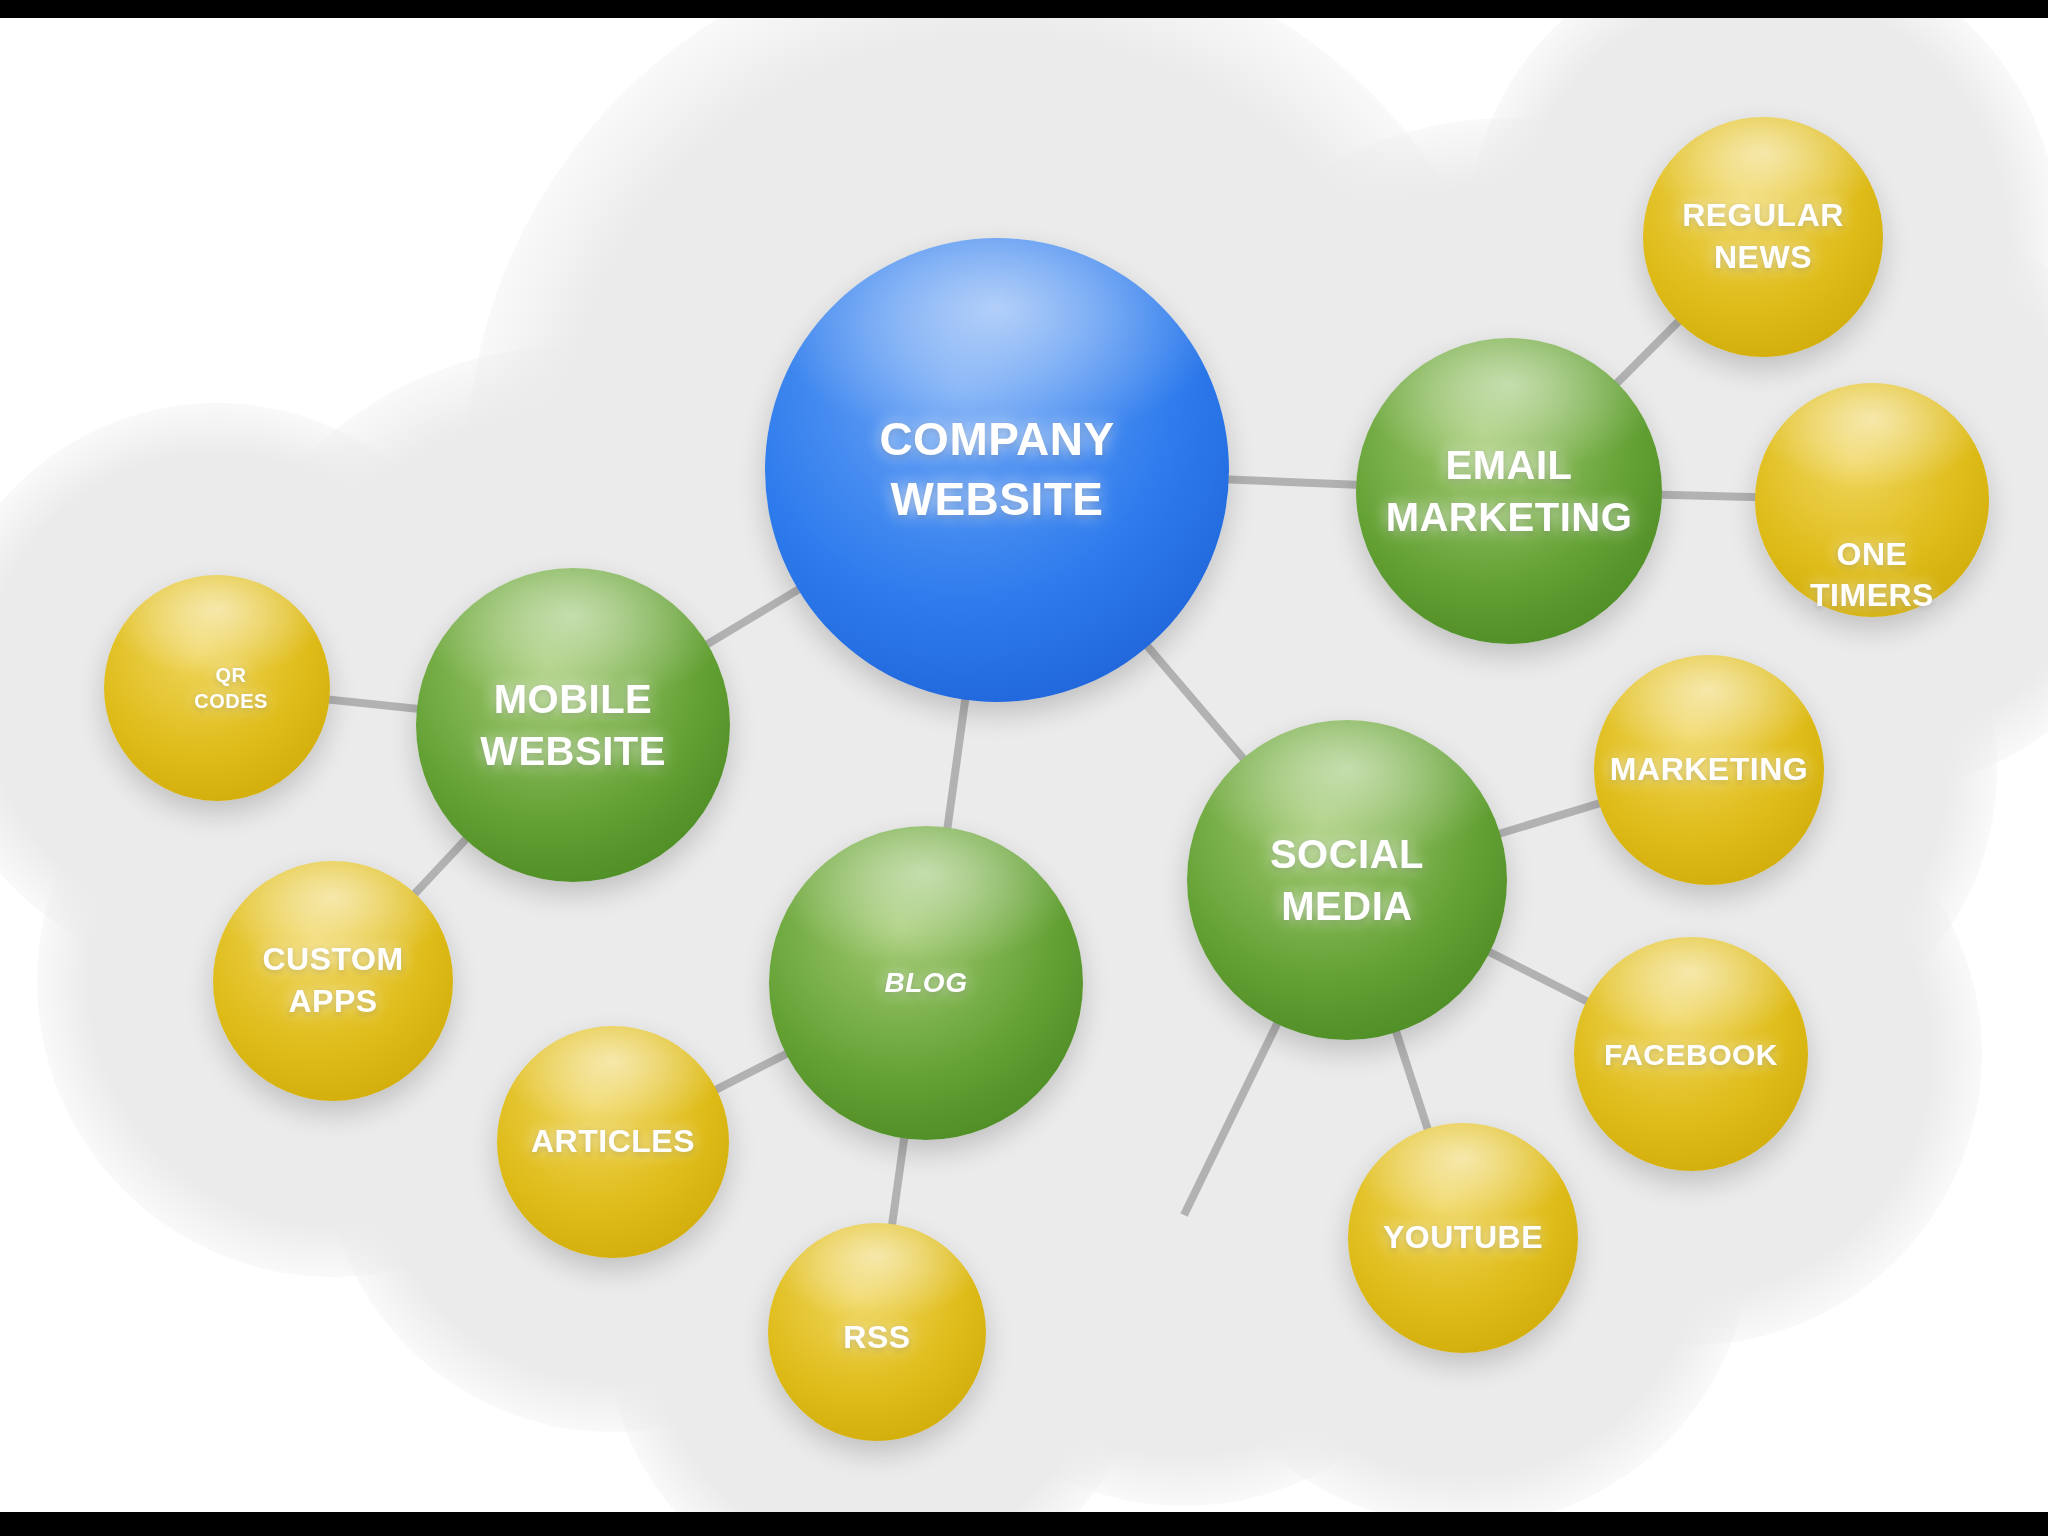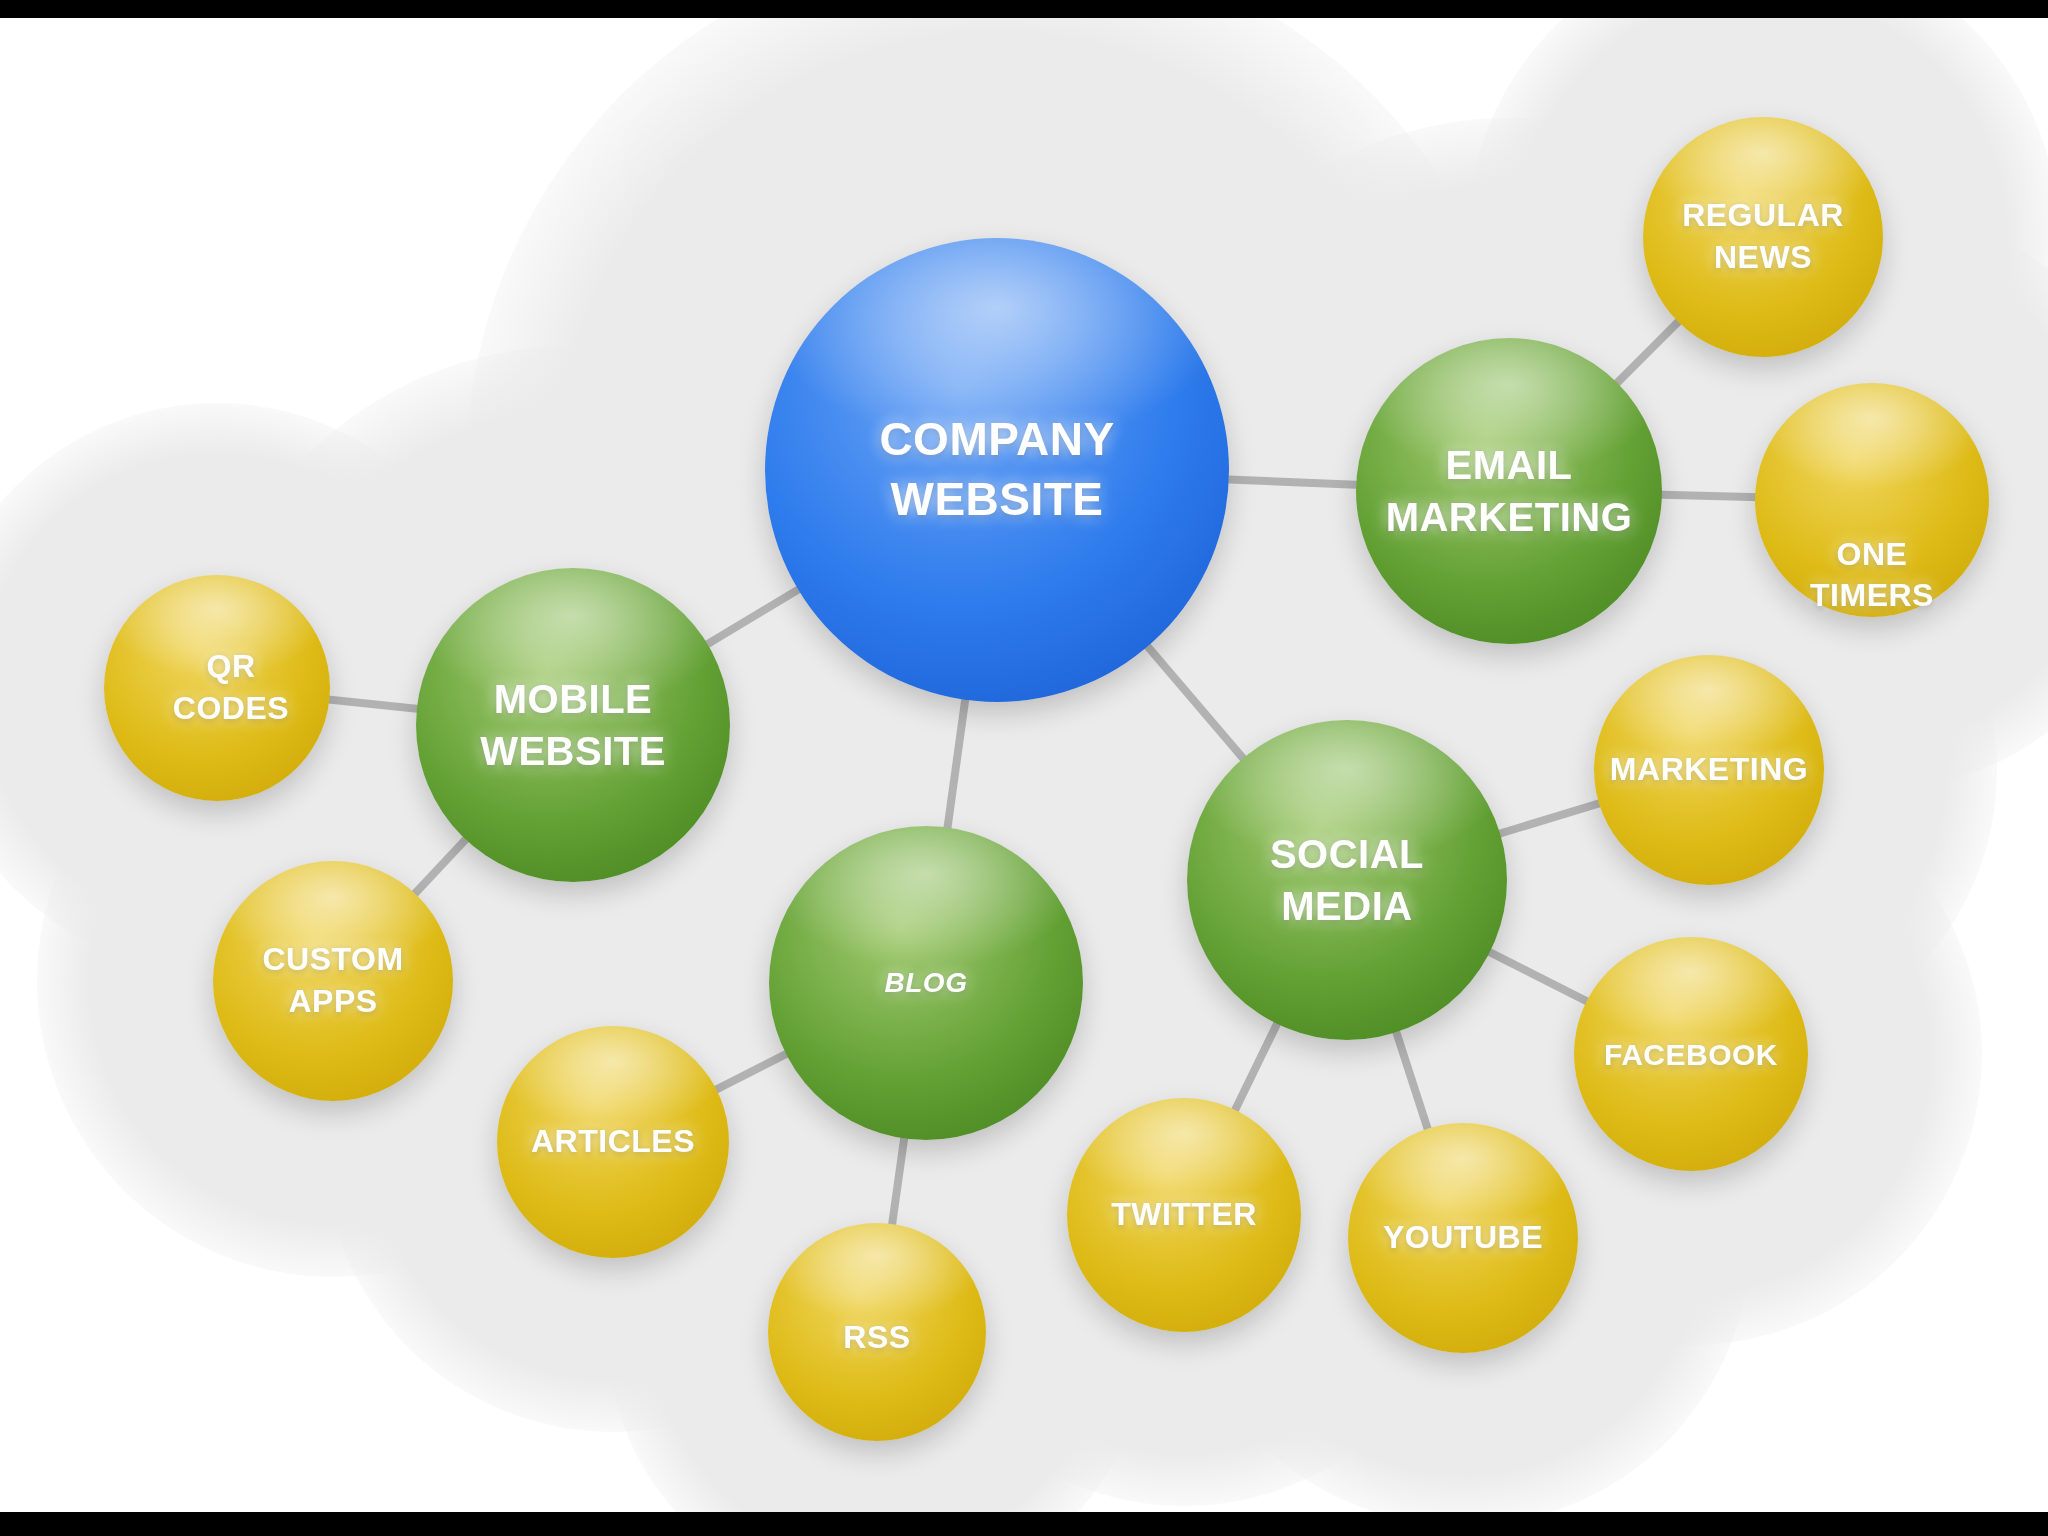--- a/index.html
+++ b/index.html
@@ -121,21 +121,21 @@
         </div>
         <div class="node node-leaf" style="left: 1755px; top: 383px; width: 234px; height: 234px; align-items: flex-end;">
           <div class="node-label" style="font-size: 32px;">ONE
 TIMERS</div>
         </div>
         <div class="node node-branch" style="left: 416px; top: 568px; width: 314px; height: 314px;">
           <div class="node-label" style="font-size: 40px;">MOBILE
 WEBSITE</div>
         </div>
         <div class="node node-leaf" style="left: 104px; top: 575px; width: 226px; height: 226px;">
-          <div class="node-label" style="font-size: 32px; margin-left: 28px;">QR
+          <div class="node-label" style="font-size: 20px; margin-left: 28px;">QR
 CODES</div>
         </div>
         <div class="node node-leaf" style="left: 213px; top: 861px; width: 240px; height: 240px;">
           <div class="node-label" style="font-size: 32px;">CUSTOM
 APPS</div>
         </div>
         <div class="node node-branch" style="left: 769px; top: 826px; width: 314px; height: 314px;">
           <div class="node-label" style="font-size: 28px; font-style: italic;">BLOG</div>
         </div>
         <div class="node node-leaf" style="left: 497px; top: 1026px; width: 232px; height: 232px;">
@@ -147,23 +147,20 @@
         <div class="node node-branch" style="left: 1187px; top: 720px; width: 320px; height: 320px;">
           <div class="node-label" style="font-size: 40px;">SOCIAL
 MEDIA</div>
         </div>
         <div class="node node-leaf" style="left: 1594px; top: 655px; width: 230px; height: 230px;">
           <div class="node-label" style="font-size: 32px;">MARKETING</div>
         </div>
         <div class="node node-leaf" style="left: 1574px; top: 937px; width: 234px; height: 234px;">
           <div class="node-label" style="font-size: 30px;">FACEBOOK</div>
         </div>
-        <div class="node node-leaf" style="left: 1067px; top: 1098px; width: 234px; height: 234px;">
-          <div class="node-label" style="font-size: 32px;">TWITTER</div>
-        </div>
         <div class="node node-leaf" style="left: 1348px; top: 1123px; width: 230px; height: 230px;">
           <div class="node-label" style="font-size: 32px;">YOUTUBE</div>
         </div>
       </div>
   </div>
   <div class="bar top"></div>
   <div class="bar bottom"></div>
 </div>
 
 </body></html>

